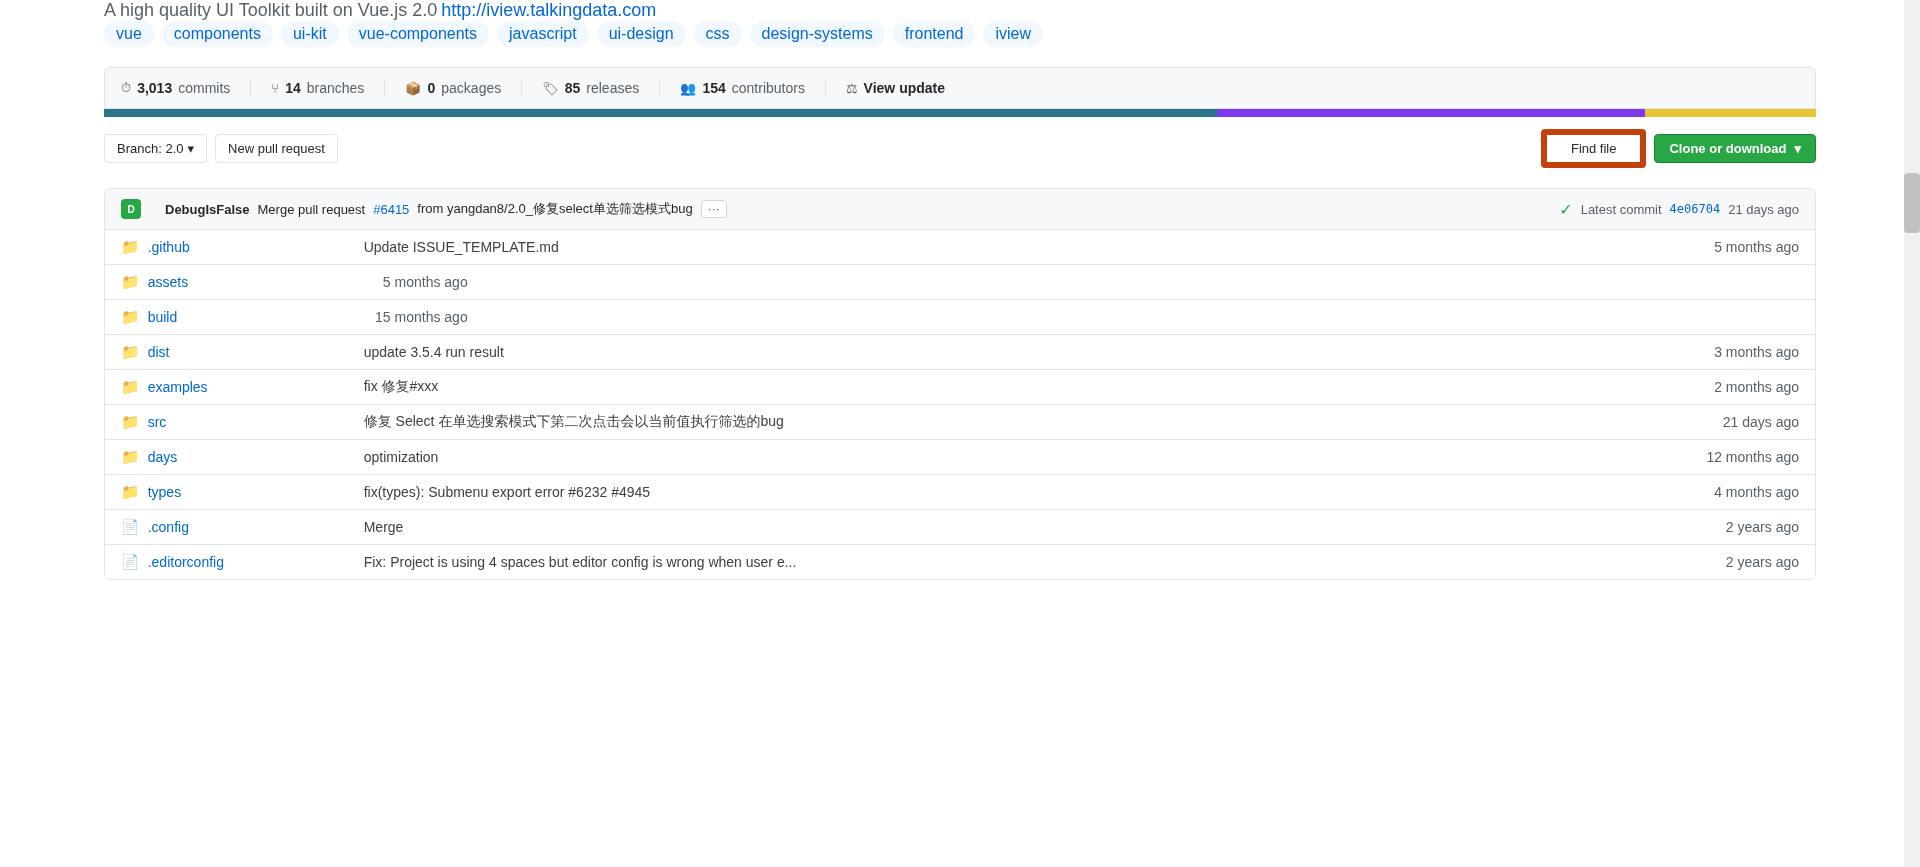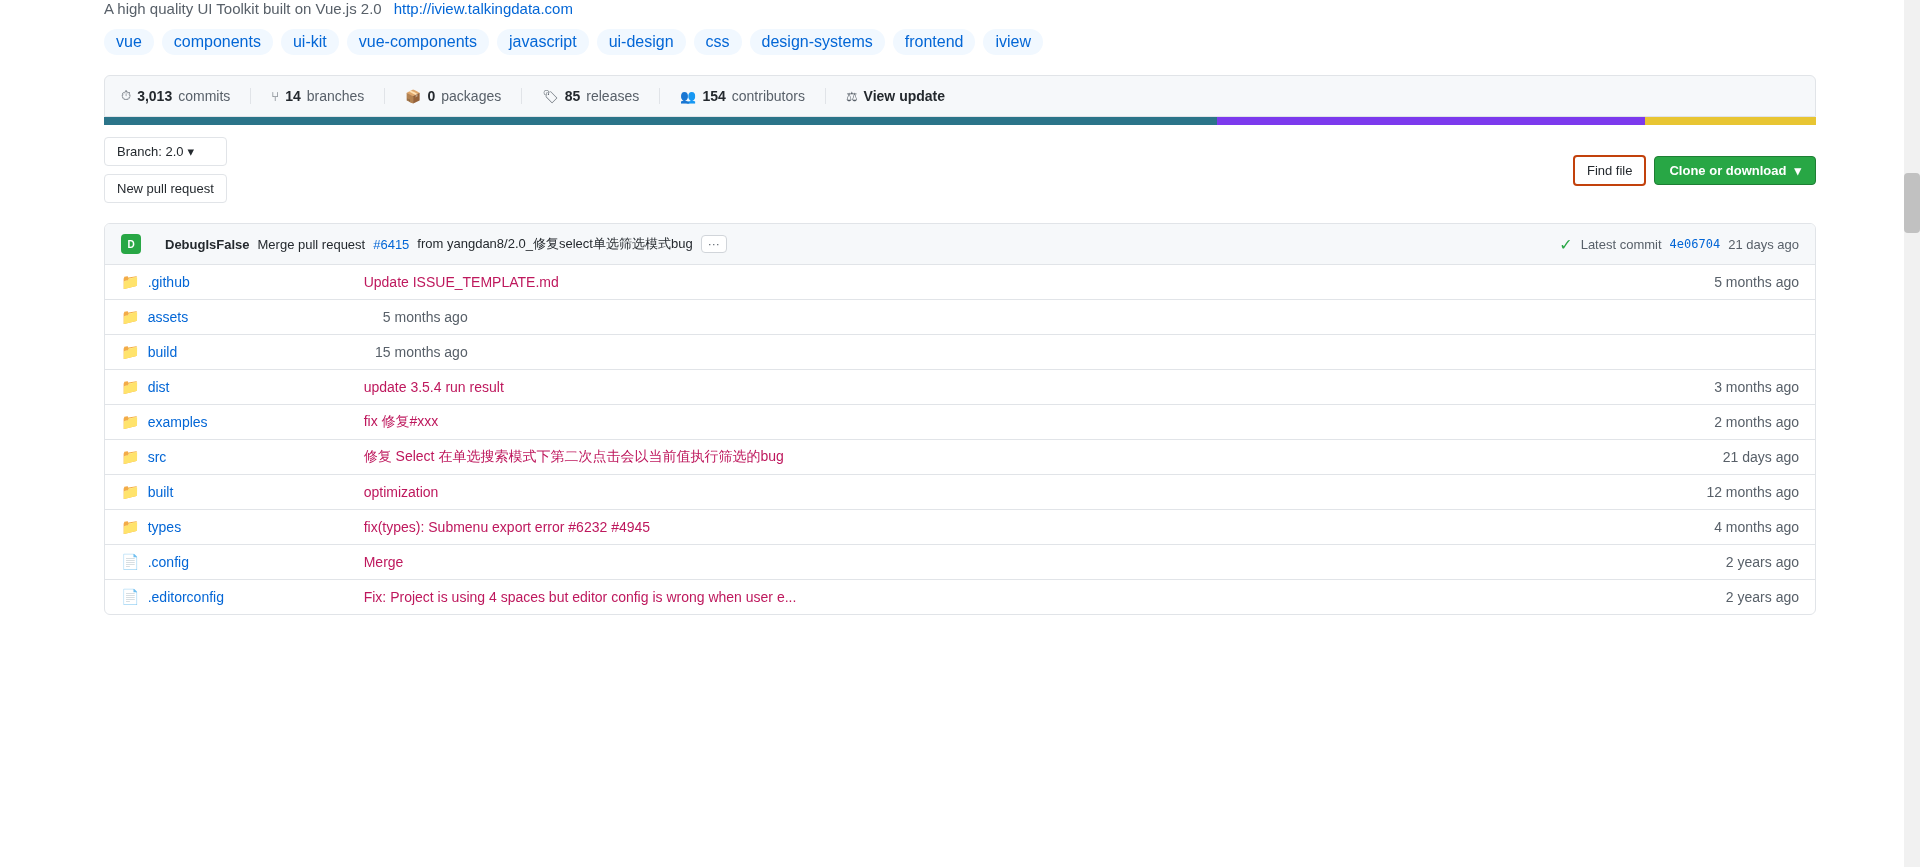--- a/index.html
+++ b/index.html
@@ -11,23 +11,22 @@
       overflow-x: hidden;
     }
     .page-wrapper {
       max-width: 1760px;
       margin: 0 auto;
       padding: 0 24px;
     }
     .repo-description {
       display: flex;
       align-items: center;
-      gap: 12px;
-      margin-bottom: 12px;
-      font-size: 15px;
+      gap: 4px;
+      font-size: 18px;
       color: #586069;
     }
     .repo-description a {
       color: #0366d6;
       text-decoration: none;
     }
     .topics {
       display: flex;
       flex-wrap: wrap;
       gap: 8px;
@@ -80,40 +79,40 @@
     .lang-bar-vue { background: #7c3aed; flex: 0 0 25%; }
     .lang-bar-js { background: #e8c532; flex: 0 0 10%; }
 
     .toolbar {
       display: flex;
       align-items: center;
       justify-content: space-between;
       padding: 12px 0;
       margin-bottom: 8px;
     }
-    .toolbar-left { display: flex; gap: 8px; flex-direction: column; }
+    .toolbar-left { display: flex; gap: 8px; }
 
     .btn-branch {
       background: #fff;
       border: 1px solid #e1e4e8;
       border-radius: 4px;
       padding: 6px 12px;
       font-size: 13px;
       cursor: pointer;
       display: flex;
       align-items: center;
       gap: 4px;
       color: #24292e;
     }
 
     .btn-find-file {
       background: #fff;
-      border: 2px solid #c2410c;
-      border-radius: 4px;
-      padding: 6px 12px;
+      border: 6px solid #c2410c;
+      border-radius: 4px;
+      padding: 6px 24px;
       font-size: 13px;
       cursor: pointer;
       color: #24292e;
     }
 
     .btn-clone {
       background: #28a745;
       border: 1px solid #1e7e34;
       border-radius: 4px;
       padding: 6px 14px;
@@ -176,21 +175,21 @@
       display: flex;
       align-items: center;
       padding: 8px 16px;
       border-bottom: 1px solid #e1e4e8;
       font-size: 14px;
       position: relative;
     }
     .file-row:last-child { border-bottom: none; }
     .file-icon { color: #586069; margin-right: 8px; font-size: 15px; min-width: 16px; }
     .file-name { color: #0366d6; text-decoration: none; width: 200px; min-width: 200px; }
-    .file-commit { color: #be185d; flex: 1; padding: 0 16px; }
+    .file-commit { color: #404040; flex: 1; padding: 0 16px; }
     .file-time { color: #586069; text-align: right; white-space: nowrap; min-width: 120px; }
 
     .scrollbar-track {
       position: fixed;
       right: 0;
       top: 0;
       bottom: 0;
       width: 16px;
       background: #f1f1f1;
     }
@@ -342,21 +341,21 @@
           <span class="file-time">2 months ago</span>
         </div>
         <div class="file-row">
           <span class="file-icon">📁</span>
           <a class="file-name" href="#">src</a>
           <span class="file-commit">修复 Select 在单选搜索模式下第二次点击会以当前值执行筛选的bug</span>
           <span class="file-time">21 days ago</span>
         </div>
         <div class="file-row">
           <span class="file-icon">📁</span>
-          <a class="file-name" href="#">built</a>
+          <a class="file-name" href="#">days</a>
           <span class="file-commit">optimization</span>
           <span class="file-time">12 months ago</span>
         </div>
         <div class="file-row">
           <span class="file-icon">📁</span>
           <a class="file-name" href="#">types</a>
           <span class="file-commit">fix(types): Submenu export error #6232 #4945</span>
           <span class="file-time">4 months ago</span>
         </div>
         <div class="file-row">

